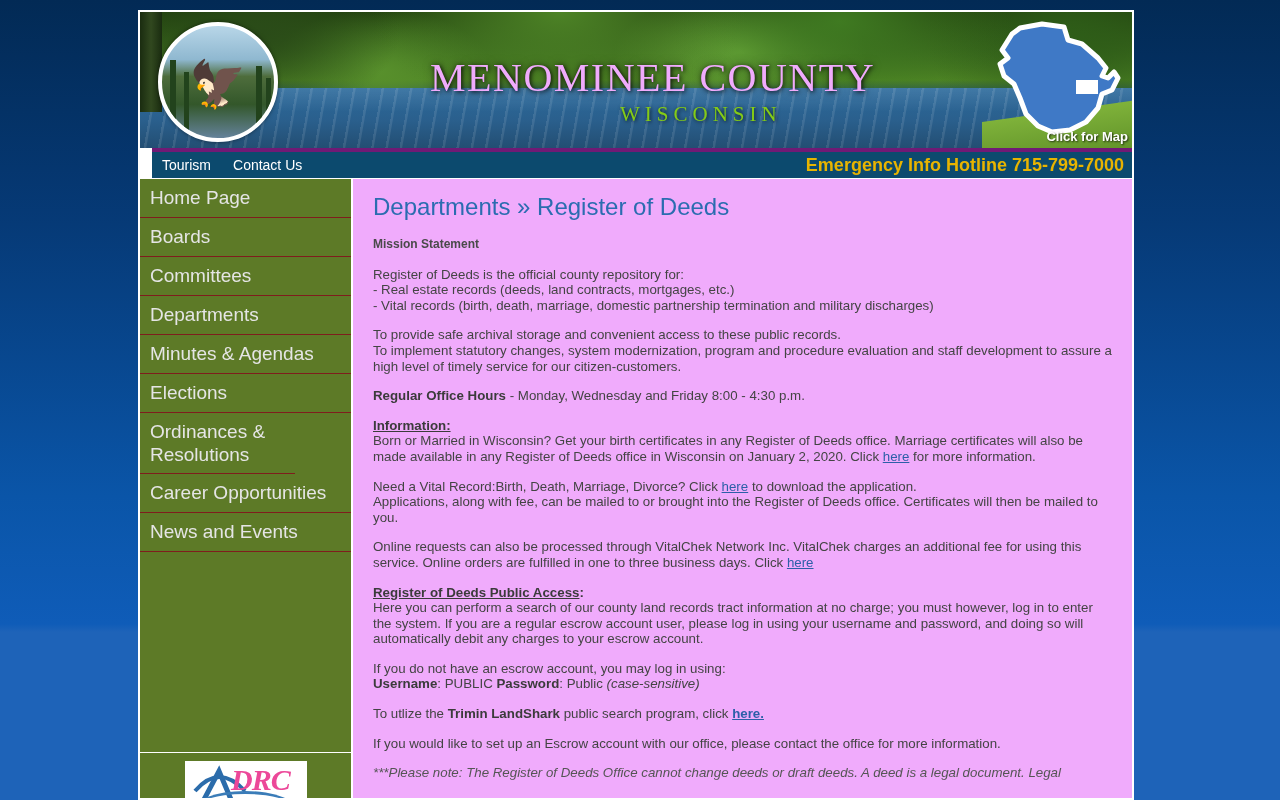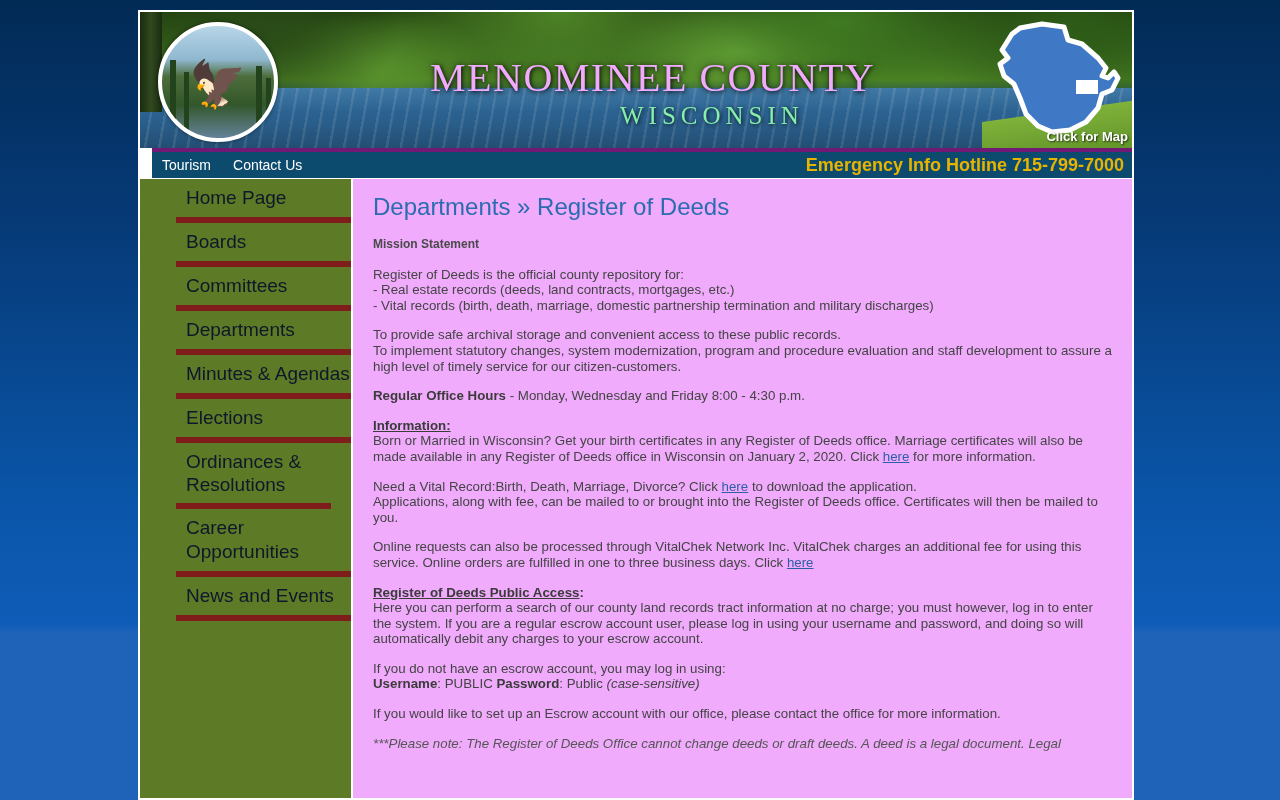--- a/index.html
+++ b/index.html
@@ -95,23 +95,23 @@
     font-family: "Liberation Serif", serif;
     font-size: 40px;
     letter-spacing: 1.5px;
     text-shadow: 1px 1px 4px rgba(0,0,0,0.85), 0 0 10px rgba(0,0,0,0.5);
     white-space: nowrap;
   }
   .banner-sub {
     position: absolute;
     left: 480px;
     top: 90px;
-    color: #86efac;
+    color: #84cc16;
     font-family: "Liberation Serif", serif;
-    font-size: 25px;
+    font-size: 21px;
     letter-spacing: 5px;
     text-shadow: 1px 1px 4px rgba(0,0,0,0.85);
     white-space: nowrap;
   }
   .map-box {
     position: absolute;
     right: 0; top: 0;
     width: 150px; height: 136px;
     overflow: hidden;
   }
@@ -180,27 +180,26 @@
   .sidebar {
     width: 213px;
     flex: 0 0 213px;
     background: #5d7a27;
     border-right: 2px solid #ffffff;
     box-sizing: border-box;
     position: relative;
   }
   .menu-item {
     display: block;
-    color: #0f172a;
+    color: #e5e5e5;
     font-size: 19px;
     text-decoration: none;
     padding: 7px 0 7px 10px;
-    border-bottom: 6px solid #7f1d1d;
+    border-bottom: 1px solid #7f1d1d;
     line-height: 24px;
-    margin-left: 36px;
   }
   .menu-item.two-line { line-height: 23px; }
   .sidebar-spacer {
     border-bottom: 1px solid #ffffff;
   }
   .adrc-wrap {
     padding: 8px 0 0 45px;
   }
   .adrc-logo {
     width: 122px;
@@ -377,20 +376,23 @@
       <p class="blk tight">
         <span class="und-head">Register of Deeds Public Access</span><span class="bold">:</span>
       </p>
       <p class="blk">Here you can perform a search of our county land records tract information at no charge; you must however, log in to enter the system.  If you are a regular escrow account user, please log in using your username and password, and doing so will automatically debit any charges to your escrow account.</p>
 
       <p class="blk">
         <span>If you do not have an escrow account, you may log in using:</span><br>
         <span class="bold">Username</span><span>: PUBLIC </span><span class="bold">Password</span><span>: Public </span><span class="ital">(case-sensitive)</span>
       </p>
 
+      <p class="blk">
+        <span>To utlize the </span><span class="bold">Trimin LandShark</span><span> public search program, click </span><a class="inline strong" href="#">here.</a>
+      </p>
 
       <p class="blk">If you would like to set up an Escrow account with our office, please contact the office for more information.</p>
 
       <p class="note">***Please note:  The Register of Deeds Office cannot change deeds or draft deeds.  A deed is a legal document.  Legal</p>
 
     </div>
   </div>
 </div>
 
 </body></html>

